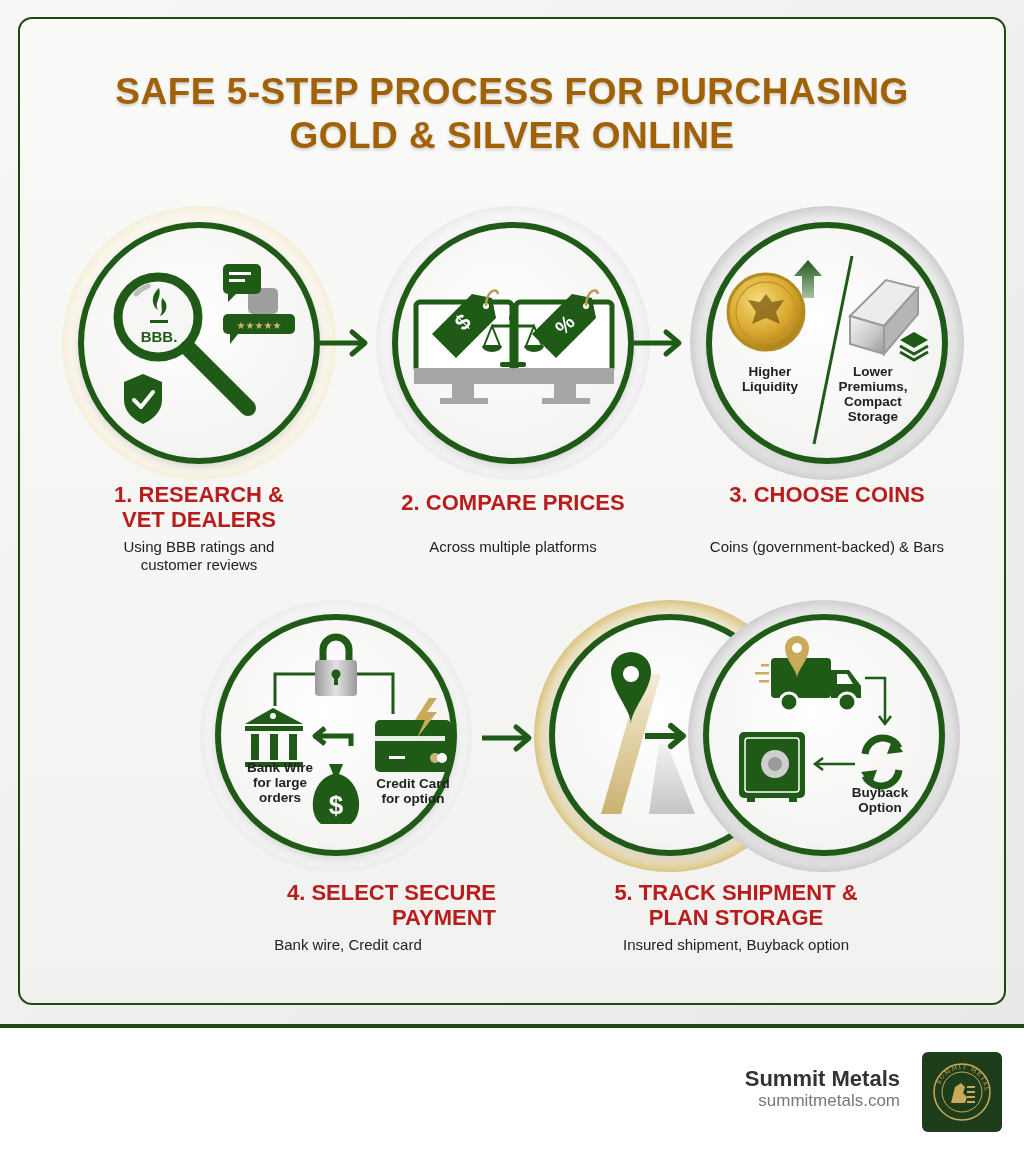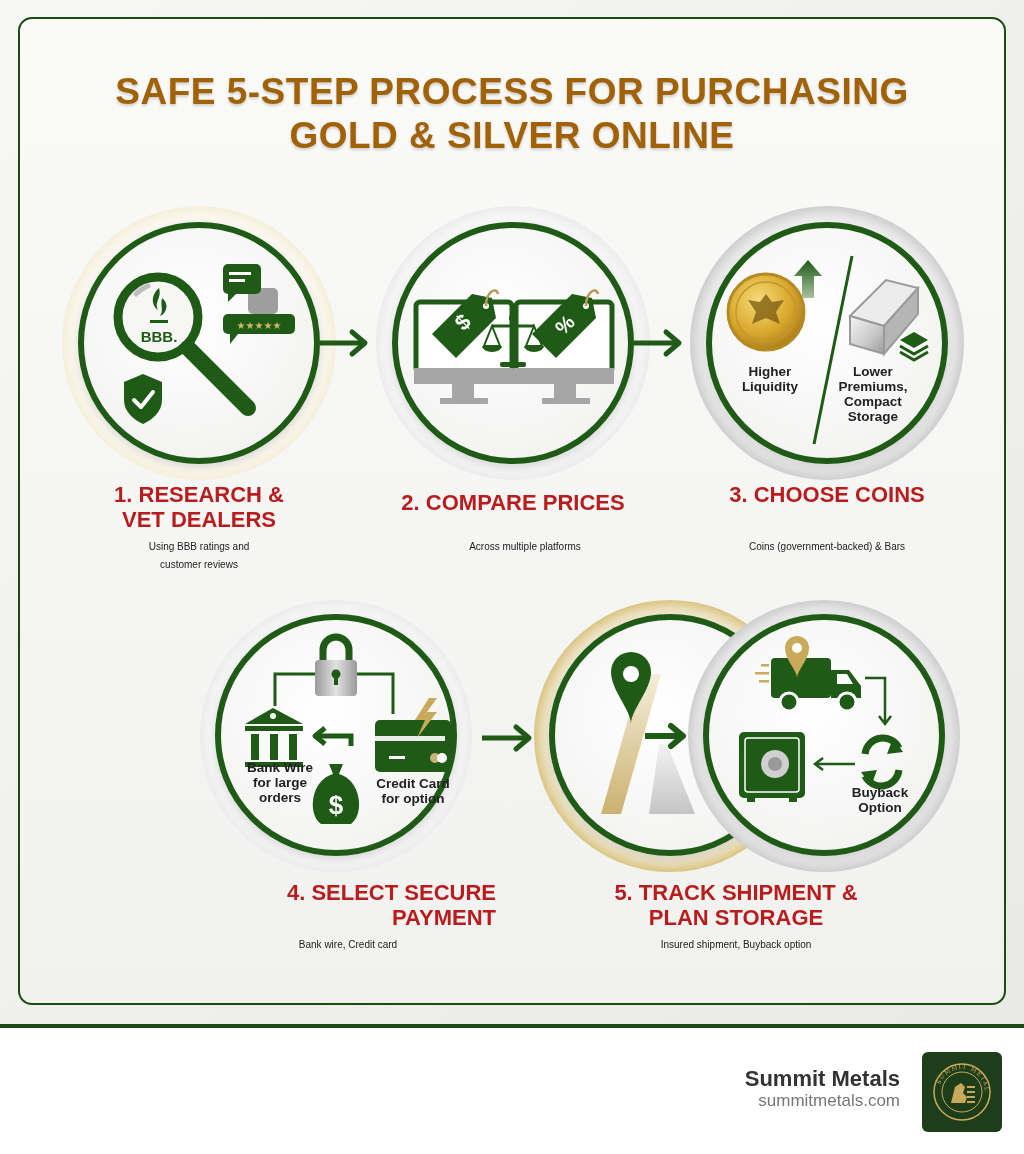--- a/index.html
+++ b/index.html
@@ -35,21 +35,21 @@
     box-shadow: 0 3px 8px rgba(0,0,0,0.15);
   }
 
   .arrow { position: absolute; }
 
   .step-title {
     position: absolute; text-align: center; color: #b91c1c; font-weight: 700;
     font-size: 22px; line-height: 25px;
   }
   .step-desc {
-    position: absolute; text-align: center; color: #222; font-size: 10px; line-height: 18px;
+    position: absolute; text-align: center; color: #222; font-size: 15px; line-height: 18px;
   }
 
   .inlabel { position: absolute; color: #222; font-weight: 700; font-size: 13.5px; line-height: 15px; text-align: center; }
 
   .brand-name { position: absolute; right: 124px; top: 1066px; font-weight: 700; font-size: 22px; color: #333; }
   .brand-url { position: absolute; right: 124px; top: 1091px; font-size: 17px; color: #777; }
   .brand-logo {
     position: absolute; left: 922px; top: 1052px; width: 80px; height: 80px; border-radius: 6px;
     background: #1e3d1b; display: flex; align-items: center; justify-content: center;
   }
@@ -202,21 +202,21 @@
   <div>VET DEALERS</div>
 </div>
 <div class="step-desc" style="left:58px;top:538px;width:282px;">
   <div>Using BBB ratings and</div>
   <div>customer reviews</div>
 </div>
 
 <div class="step-title" style="left:372px;top:458px;width:282px;margin-top:32px;">
   <div>2. COMPARE PRICES</div>
 </div>
-<div class="step-desc" style="left:384px;top:538px;width:282px;">
+<div class="step-desc" style="left:372px;top:538px;width:282px;">
   <div>Across multiple platforms</div>
 </div>
 
 <div class="step-title" style="left:686px;top:482px;width:282px;">
   <div>3. CHOOSE COINS</div>
 </div>
 <div class="step-desc" style="left:676px;top:538px;width:302px;">
   <div>Coins (government-backed) &amp; Bars</div>
 </div>
 

